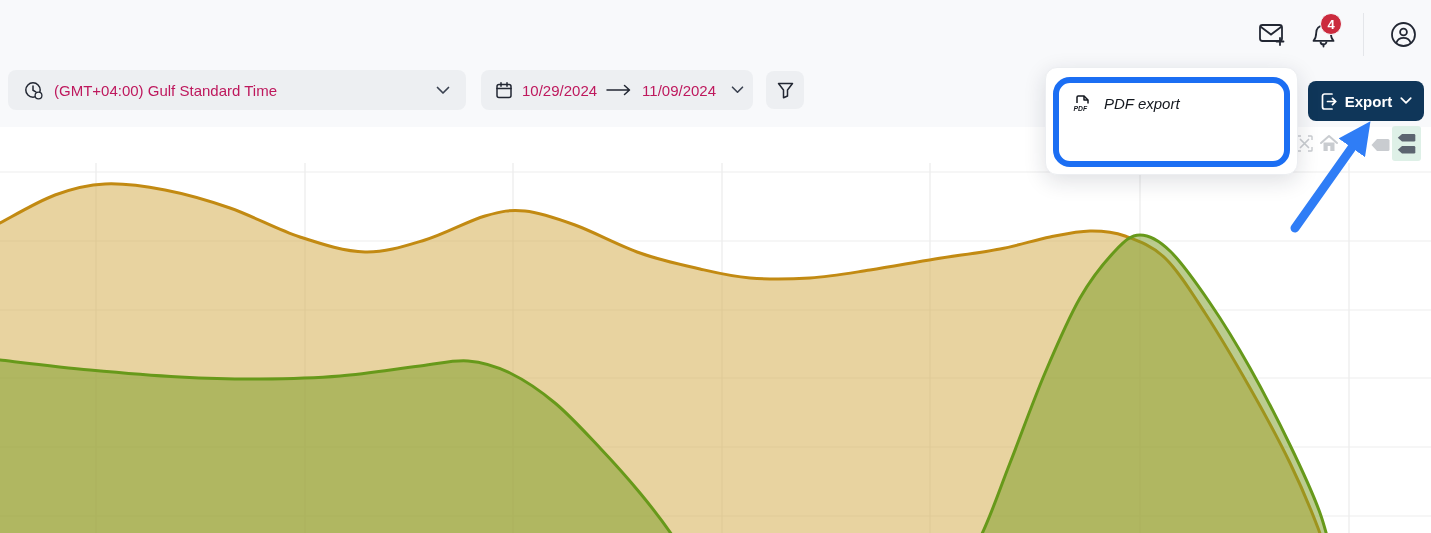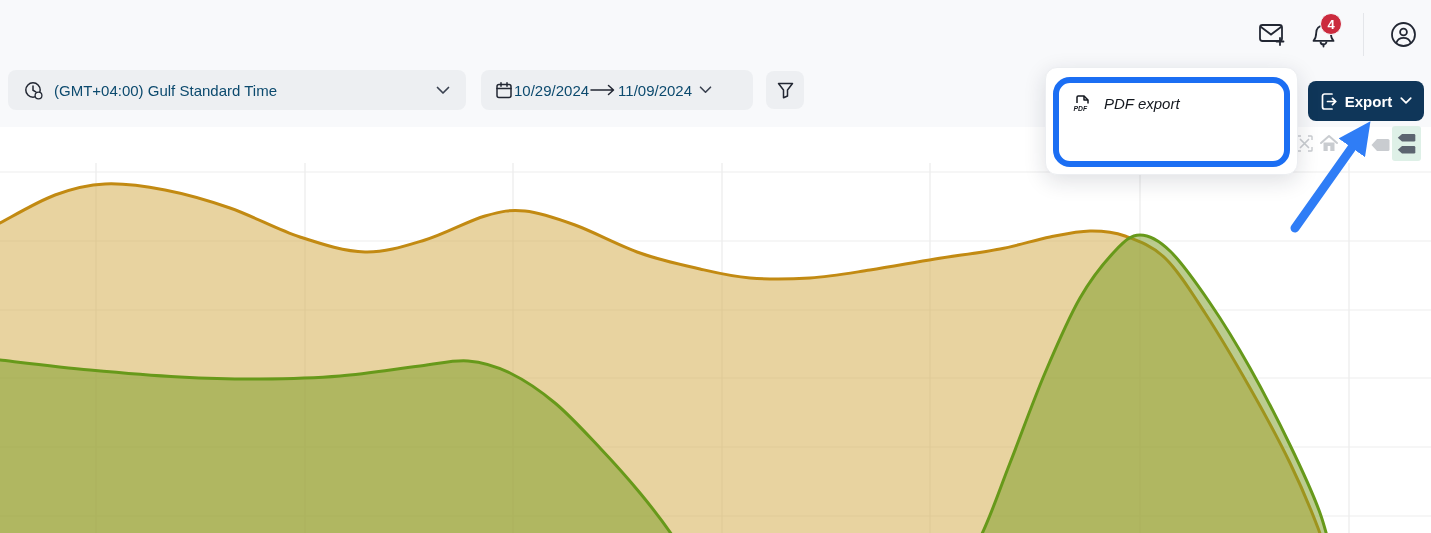--- a/index.html
+++ b/index.html
@@ -11,25 +11,25 @@
 
   
   .topicon { position:absolute; color:#222733; }
   .divider-v { position:absolute; left:1363px; top:13px; width:1px; height:43px; background:#e4e6ea; }
   .badge { position:absolute; left:1320px; top:13px; width:22px; height:22px; border-radius:50%;
     background:#cb2b3e; border:1.5px solid #f8f9fb; color:#fff; font-size:13px; font-weight:700;
     display:flex; align-items:center; justify-content:center; z-index:3; }
 
   
   .chip { position:absolute; top:70px; height:40px; background:#edeff2; border-radius:8px;
-    display:flex; align-items:center; color:#0c4a6e; font-size:15px; }
+    display:flex; align-items:center; color:#be185d; font-size:15px; }
   .chip svg { flex:0 0 auto; }
   .tz-chip { left:8px; width:458px; padding:0 16px; gap:11px; }
   .tz-chip .chev { margin-left:auto; }
-  .date-chip { left:481px; width:272px; padding:0 14px; gap:1px; }
+  .date-chip { left:481px; width:272px; padding:0 14px; gap:9px; }
   .filter-chip { left:766px; top:71px; width:38px; height:38px; justify-content:center; }
 
   .export-btn { position:absolute; left:1308px; top:71px; width:116px; height:40px; border-radius:8px;
     background:#0f3659; color:#fff; display:flex; align-items:center; justify-content:center; gap:8px;
     font-size:15px; font-weight:600; z-index:10; border:none; cursor:pointer;margin-top:10px; }
 
   
   .dropdown { position:absolute; left:1045px; top:67px; width:253px; height:108px; background:#fff;
     border:1px solid #eceef1; border-radius:12px; box-shadow:0 6px 22px rgba(20,30,50,.14); z-index:30; }
   .highlight-ring { position:absolute; left:7px; top:9px; width:237px; height:90px;

